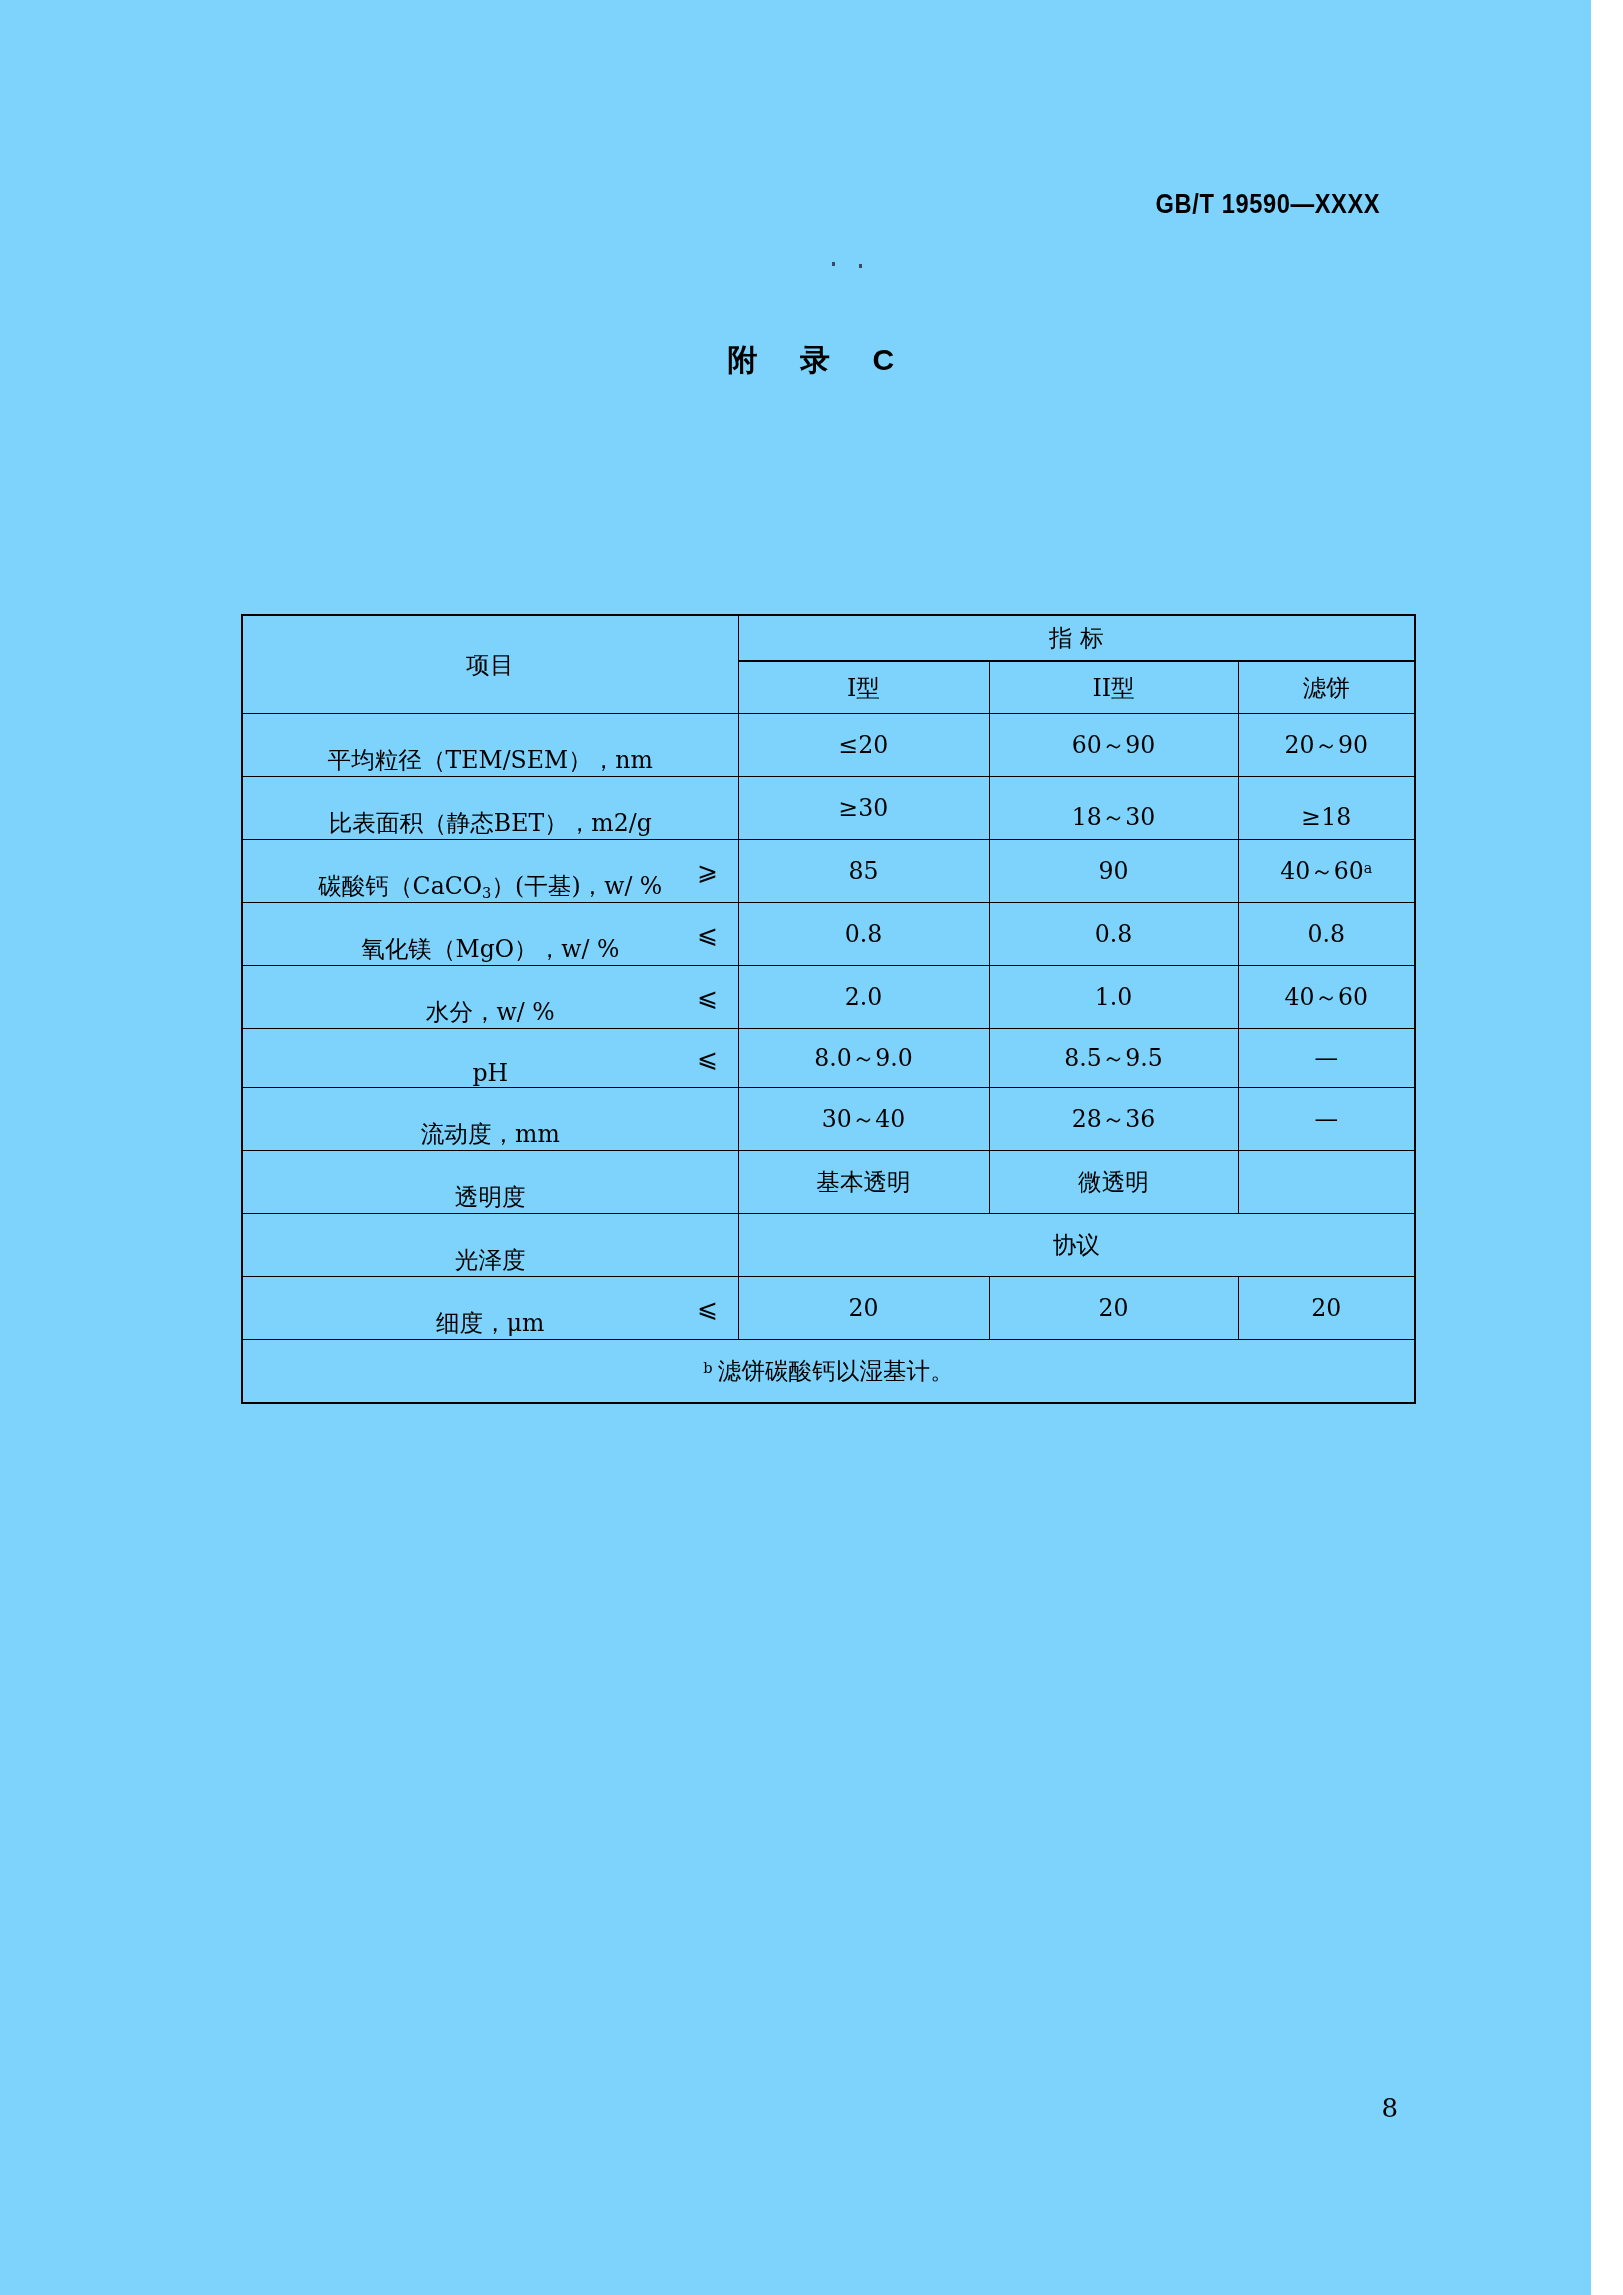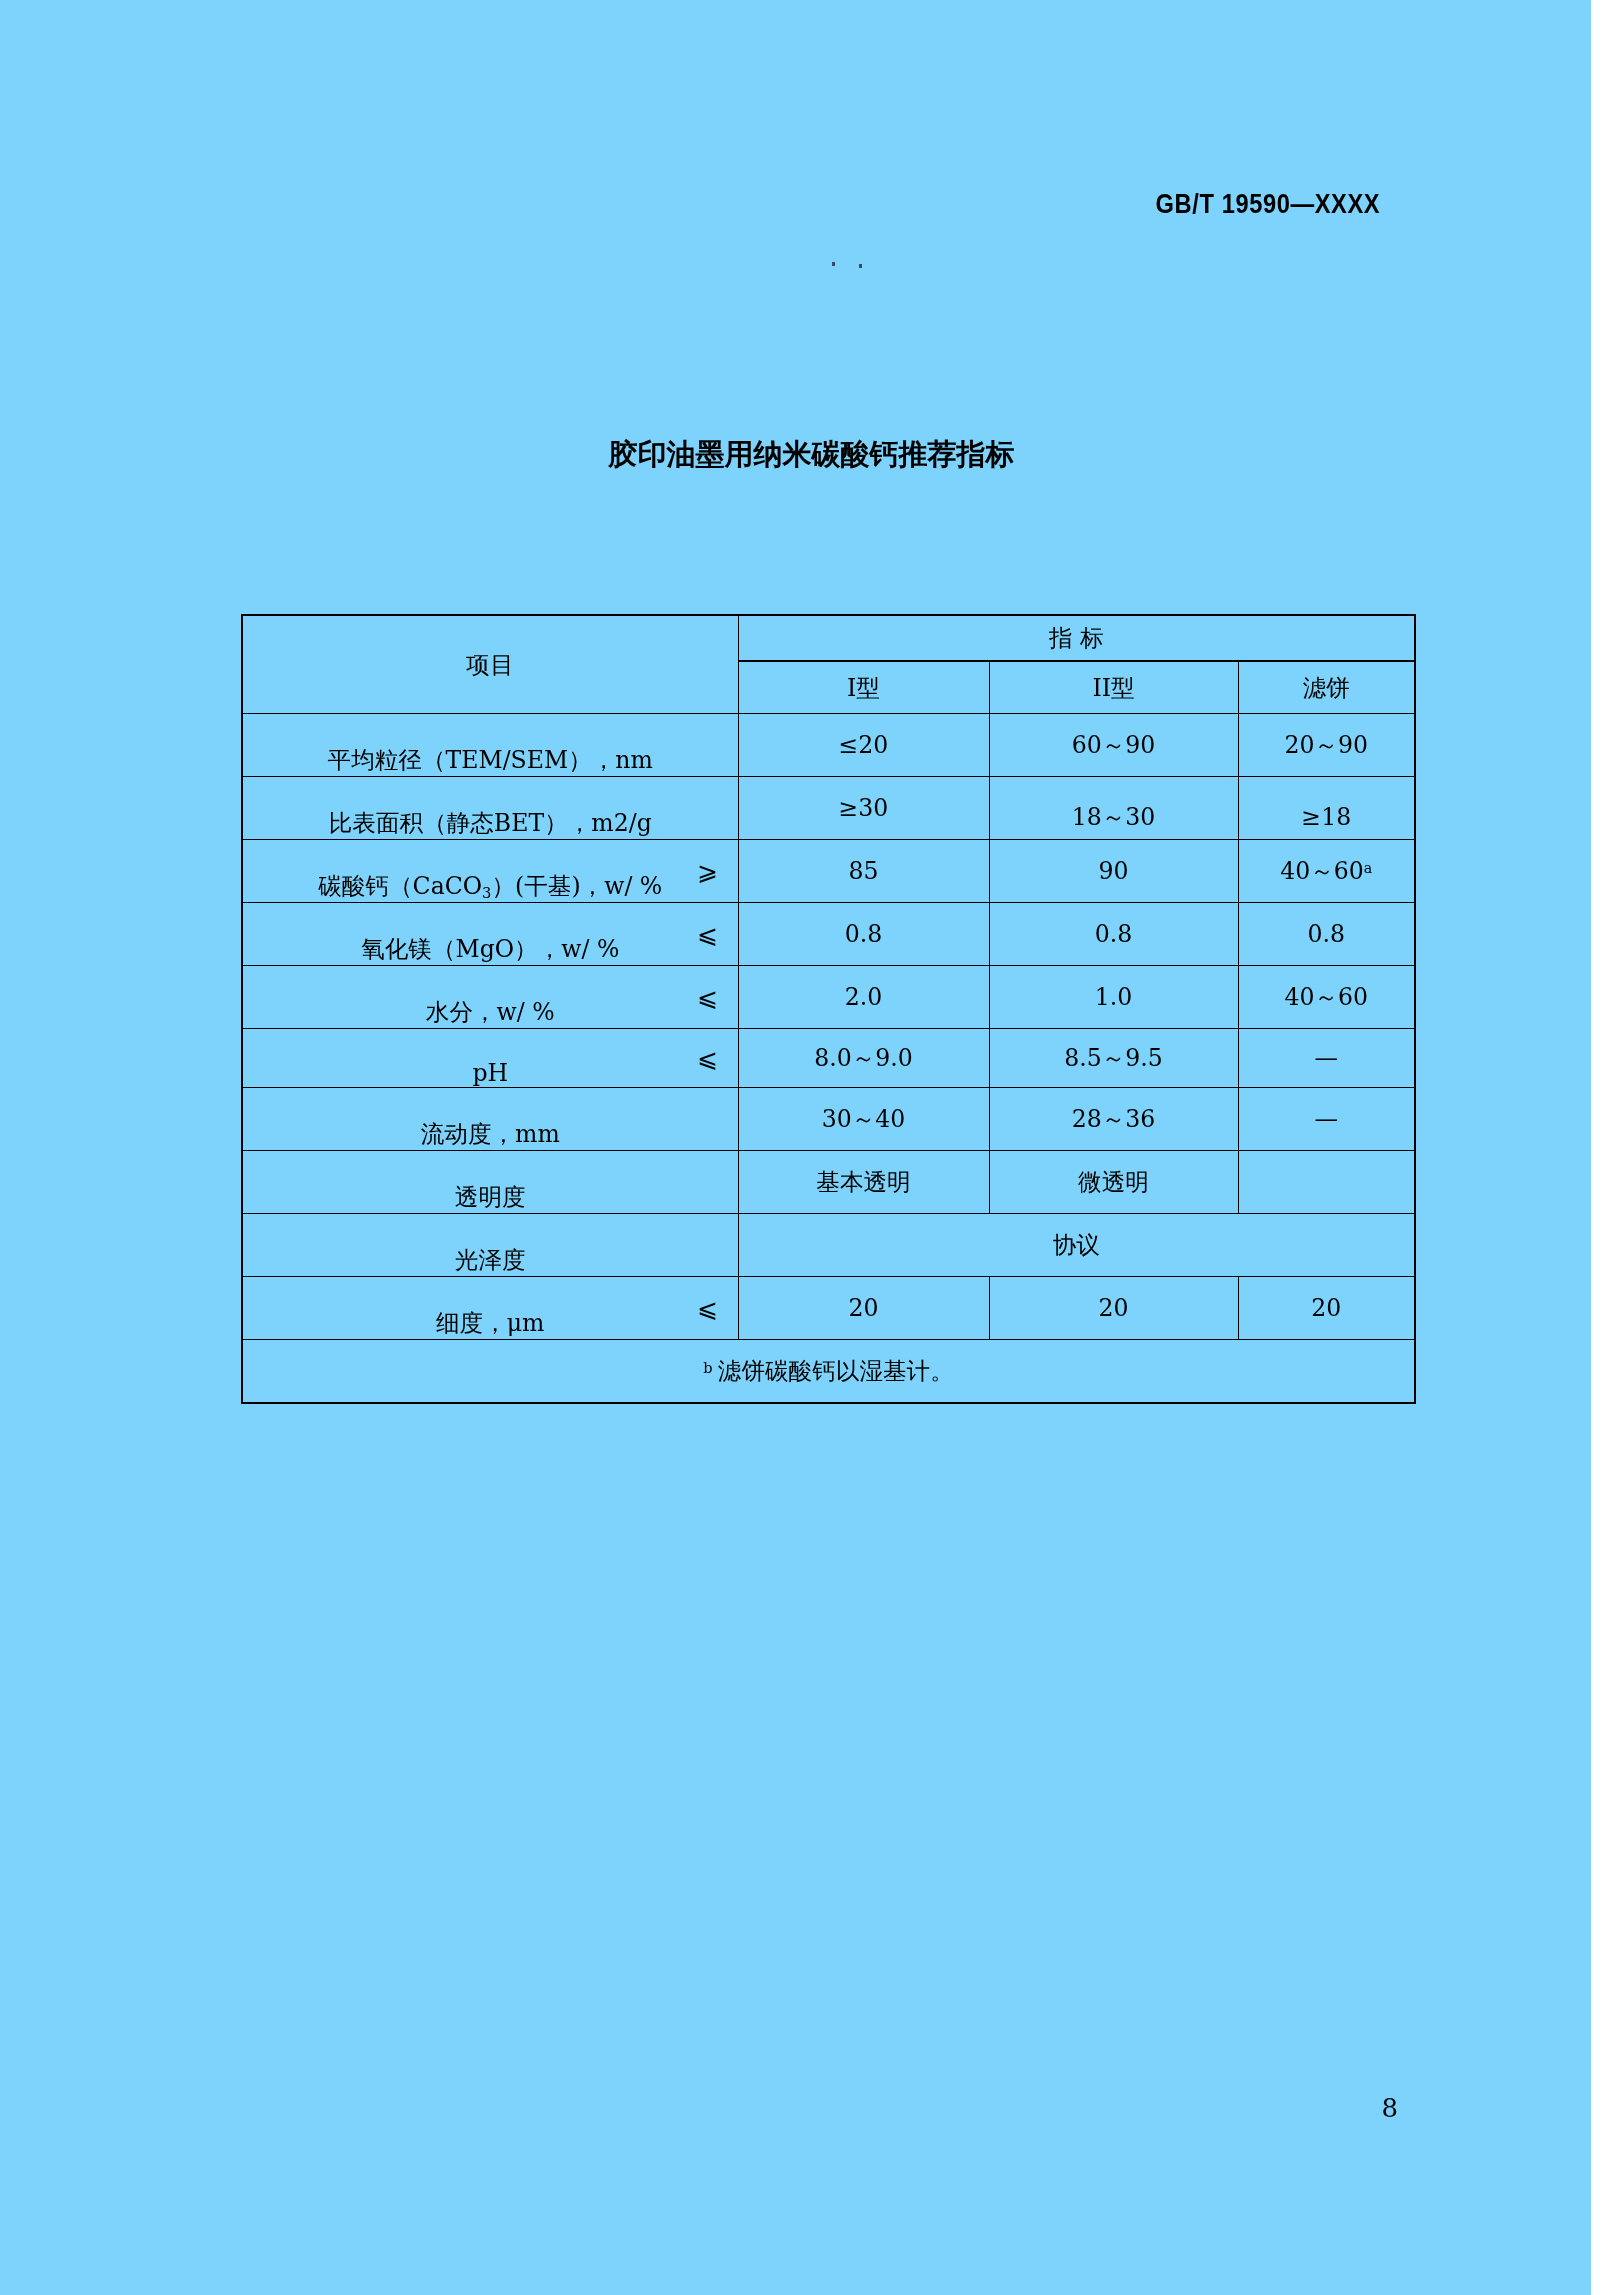--- a/index.html
+++ b/index.html
@@ -161,23 +161,29 @@
 </head>
 <body>
 
 <div class="page">
 
   <div class="std-header">GB/T 19590—XXXX</div>
 
   <div class="speckle s1"></div>
   <div class="speckle s2"></div>
 
-
-
-  <div class="annex-name">胶印油墨用纳米碳酸钙推荐指标</div>
+  <div class="annex-title">
+    <span>附</span>
+    <span class="sp"></span>
+    <span>录</span>
+    <span class="sp"></span>
+    <span>C</span>
+  </div>
+
+
 
 
   <div class="table-wrap">
     <table class="spec">
       <colgroup>
         <col style="width:496px">
         <col style="width:251px">
         <col style="width:249px">
         <col style="width:177px">
       </colgroup>

